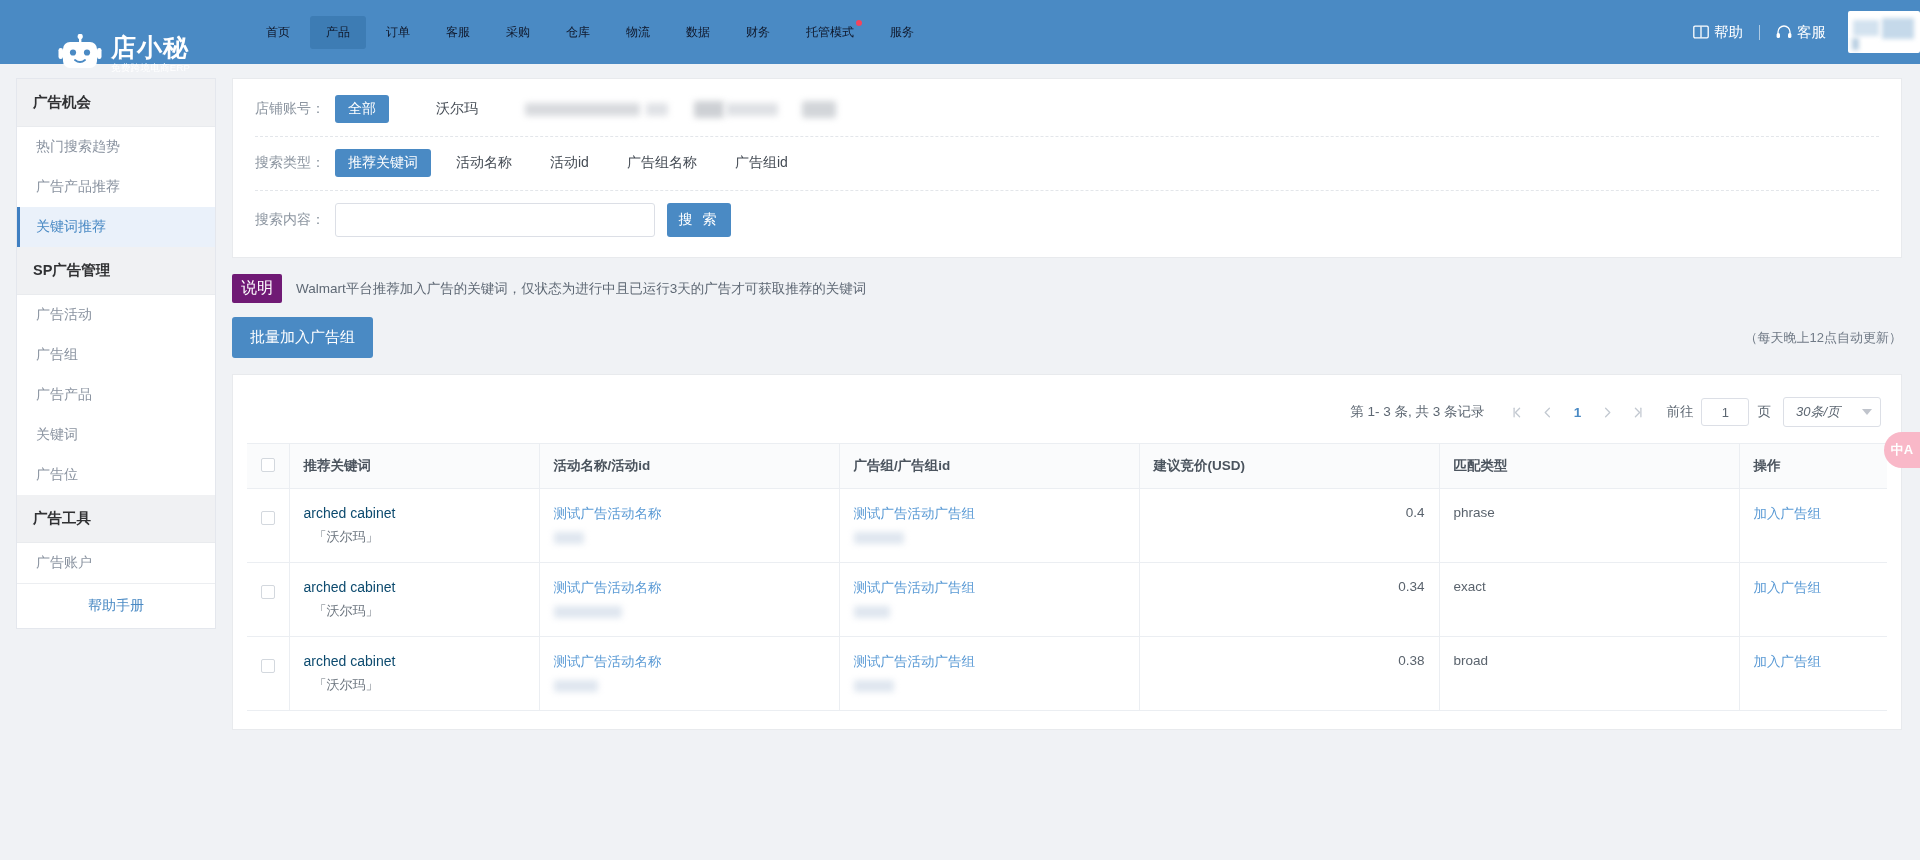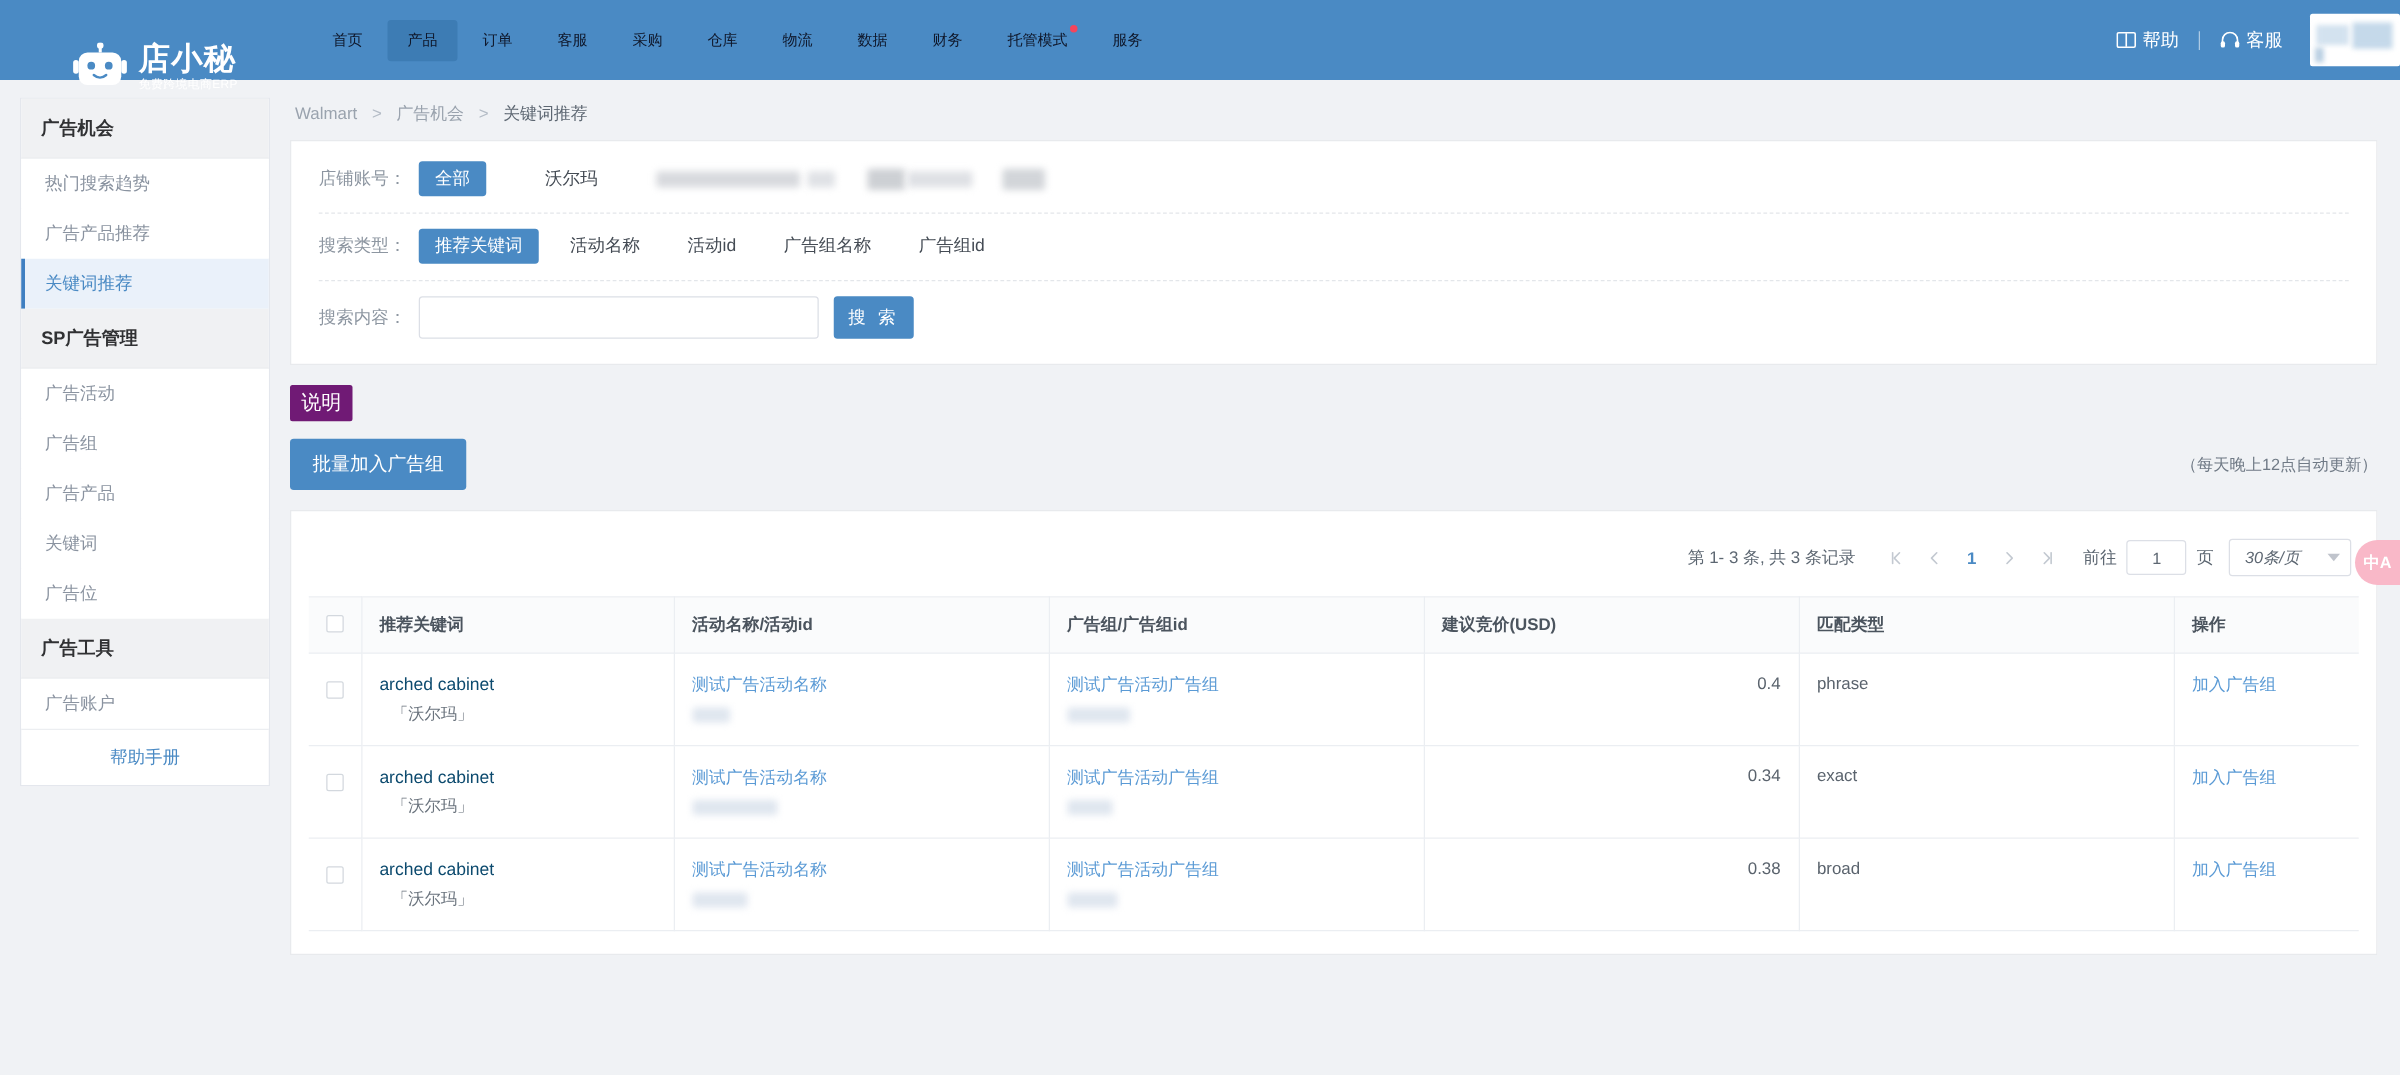--- a/index.html
+++ b/index.html
@@ -242,27 +242,20 @@
         <div class="side-item">关键词</div>
         <div class="side-item">广告位</div>
         <div class="side-group-title">广告工具</div>
         <div class="side-item">广告账户</div>
       </div>
     <div class="side-footer">帮助手册</div>
   </div>
 
   <div class="main">
 
-    <div class="breadcrumb">
-      <span class="crumb lnk">Walmart</span>
-      <span class="sep">&gt;</span>
-      <span class="crumb lnk">广告机会</span>
-      <span class="sep">&gt;</span>
-      <span class="crumb cur">关键词推荐</span>
-    </div>
 
     <div class="filter-card">
 
       <div class="filter-row">
         <span class="filter-label">店铺账号：</span>
         <div id="shopChips" style="display:flex;align-items:center;gap:22px;">
             <span class="chip active">全部</span>
             <span class="chip">沃尔玛</span>
           </div>
         <div class="blurbar" style="width:115px;background:#d8dade;margin-left:22px;"></div>
@@ -285,20 +278,21 @@
 
       <div class="filter-row last">
         <span class="filter-label">搜索内容：</span>
         <input class="search-input" type="text" placeholder="" style="">
         <button class="search-btn">搜 索</button>
       </div>
     </div>
 
     <div class="notice-row">
       <span class="notice-tag">说明</span>
+      <span class="notice-text">Walmart平台推荐加入广告的关键词，仅状态为进行中且已运行3天的广告才可获取推荐的关键词</span>
     </div>
 
     <div class="action-row">
       <button class="bulk-btn">批量加入广告组</button>
       <span class="auto-note">（每天晚上12点自动更新）</span>
     </div>
 
     <div class="table-card">
 
       <div class="pager">

